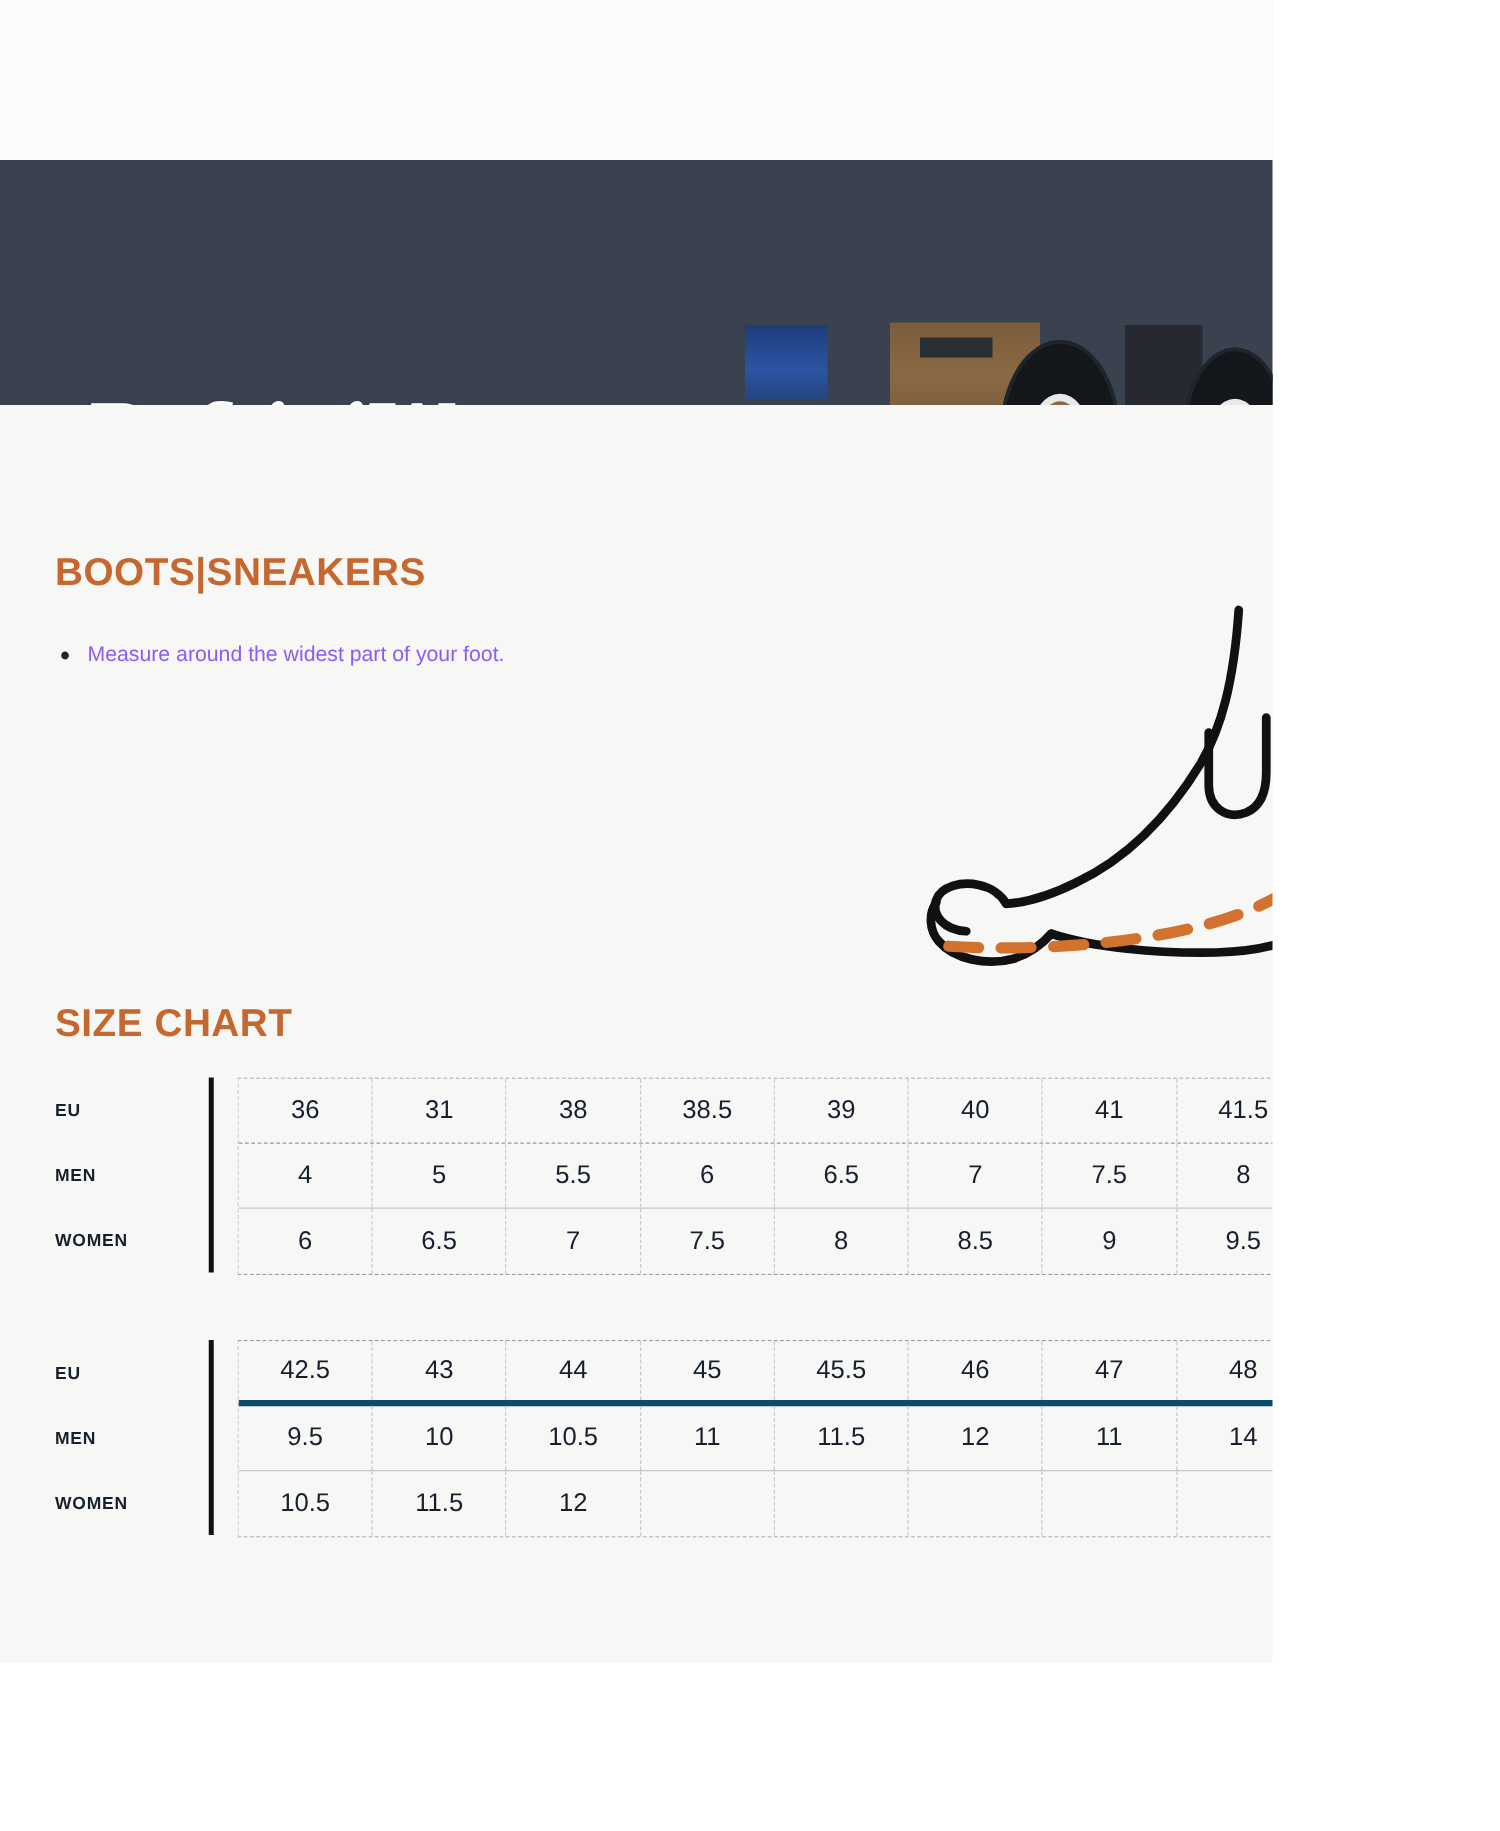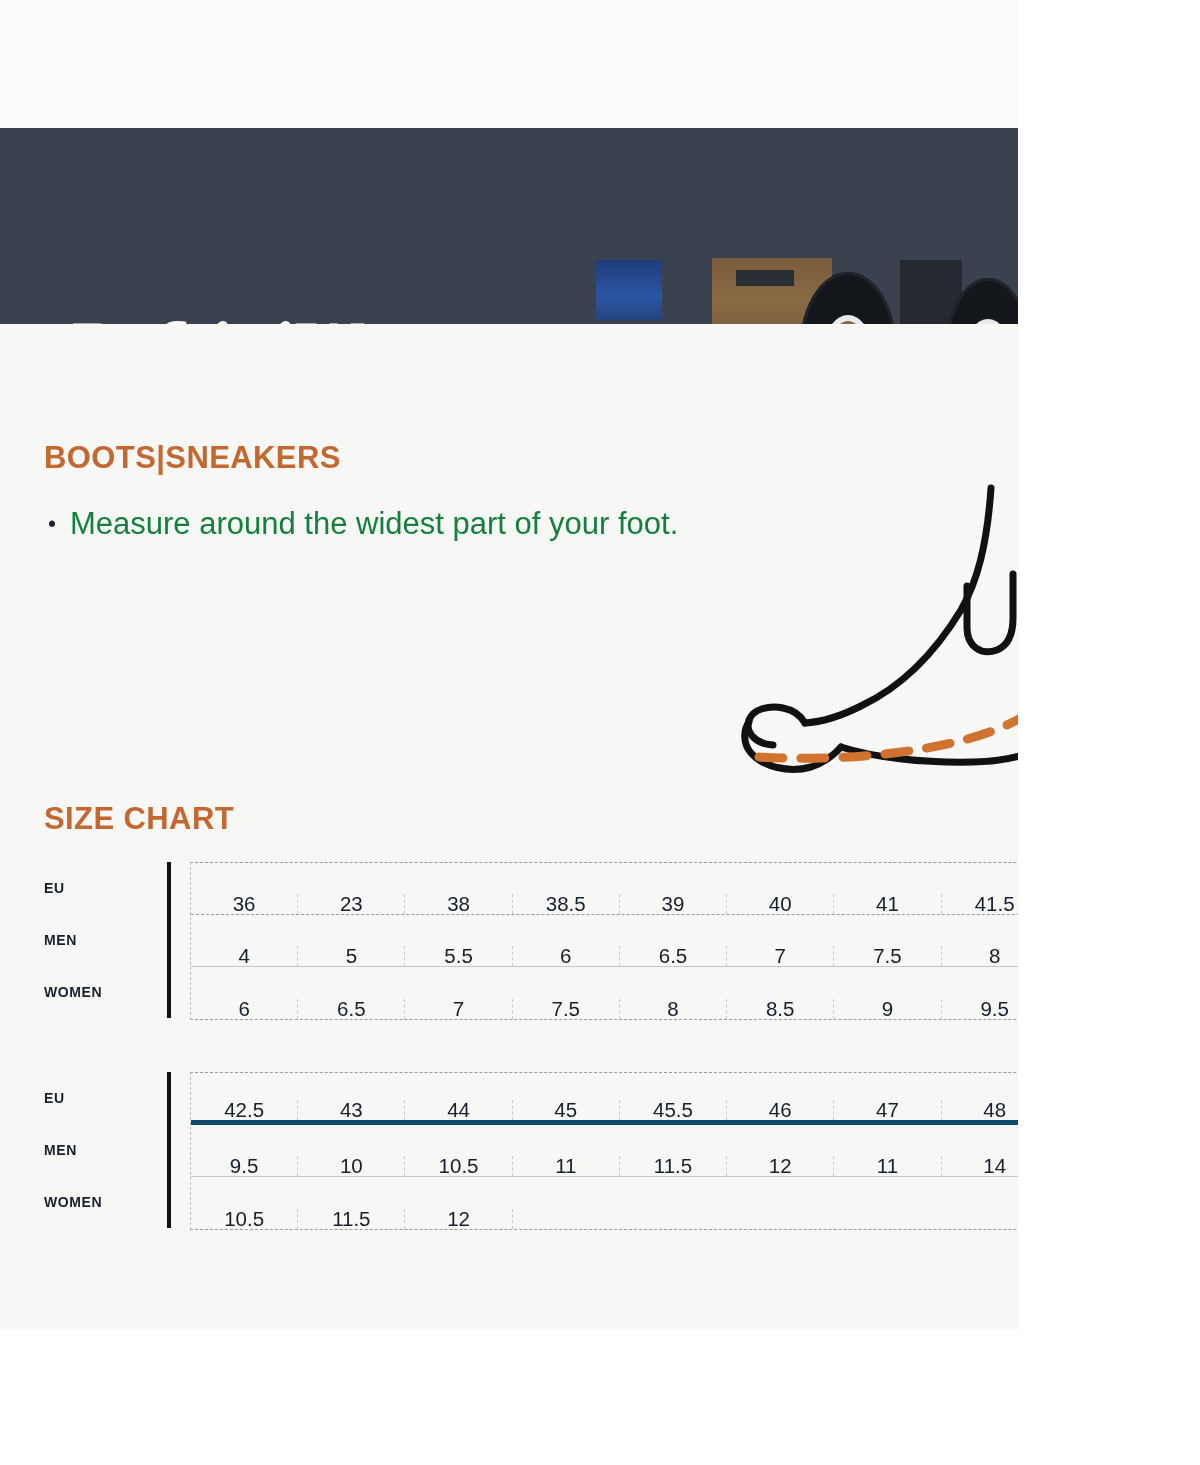--- a/index.html
+++ b/index.html
@@ -136,22 +136,22 @@
   #boots-title { left: 44px; top: 440px; }
   #chart-title { left: 44px; top: 801px; }
 
   
   .bullets {
     position: absolute;
     left: 44px;
     top: 505px;
     width: 830px;
     list-style: none;
-    color: #15803d;
-    font-size: 31px;
+    color: #8b5cf6;
+    font-size: 17px;
     line-height: 38px;
   }
   .bullets li {
     position: relative;
     padding-left: 26px;
     margin-bottom: 0;
   }
   .bullets li::before {
     content: "\2022";
     position: absolute;
@@ -214,21 +214,20 @@
     top: 0;
     right: 0;
     border-top: 1px dashed #9a9a9a;
     border-bottom: 1px dashed #9a9a9a;
     border-left: 1px dashed #bdbdbd;
     border-right: 1px solid #bdbdbd;
   }
   .tbl-row {
     display: flex;
     height: 52px;
-    align-items: flex-end;
   }
   .tbl-row.r-eu  { border-bottom: 1px dashed #9a9a9a; }
   .tbl-row.r-men { border-bottom: 1px solid #c6c6c6; }
   #table-2 .tbl-row.r-eu { border-bottom: 5px solid #0c4a6e; }
 
   .tbl-cell {
     flex: 1 1 0;
     display: flex;
     align-items: center;
     justify-content: center;
@@ -308,21 +307,21 @@
   <div id="table-1" class="size-table" style="height:156px;">
     <div class="tbl-labels">
       <div class="tbl-label">EU</div>
       <div class="tbl-label">MEN</div>
       <div class="tbl-label">WOMEN</div>
     </div>
     <div class="tbl-rule"></div>
     <div class="tbl-grid">
       <div class="tbl-row r-eu">
         <div class="tbl-cell">36</div>
-        <div class="tbl-cell">23</div>
+        <div class="tbl-cell">31</div>
         <div class="tbl-cell">38</div>
         <div class="tbl-cell">38.5</div>
         <div class="tbl-cell">39</div>
         <div class="tbl-cell">40</div>
         <div class="tbl-cell">41</div>
         <div class="tbl-cell">41.5</div>
         <div class="tbl-cell">34</div>
       </div>
       <div class="tbl-row r-men">
         <div class="tbl-cell">4</div>

